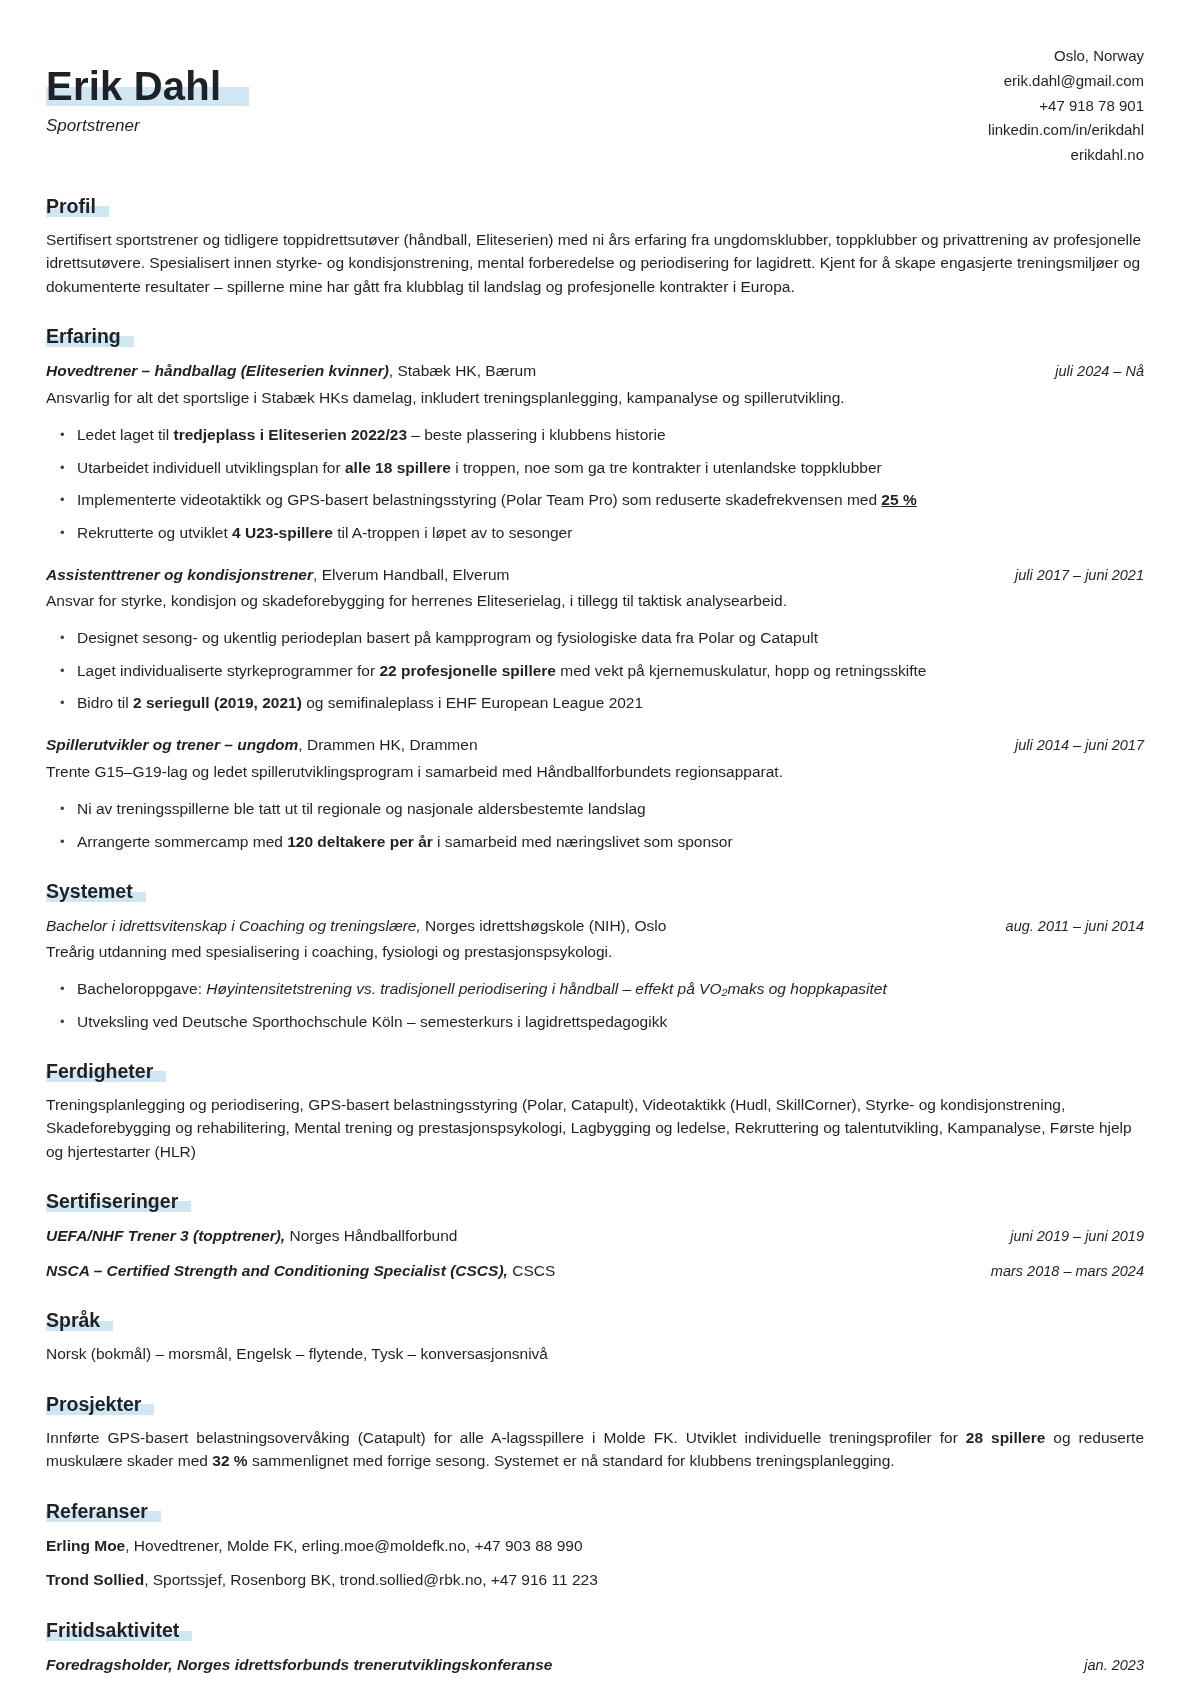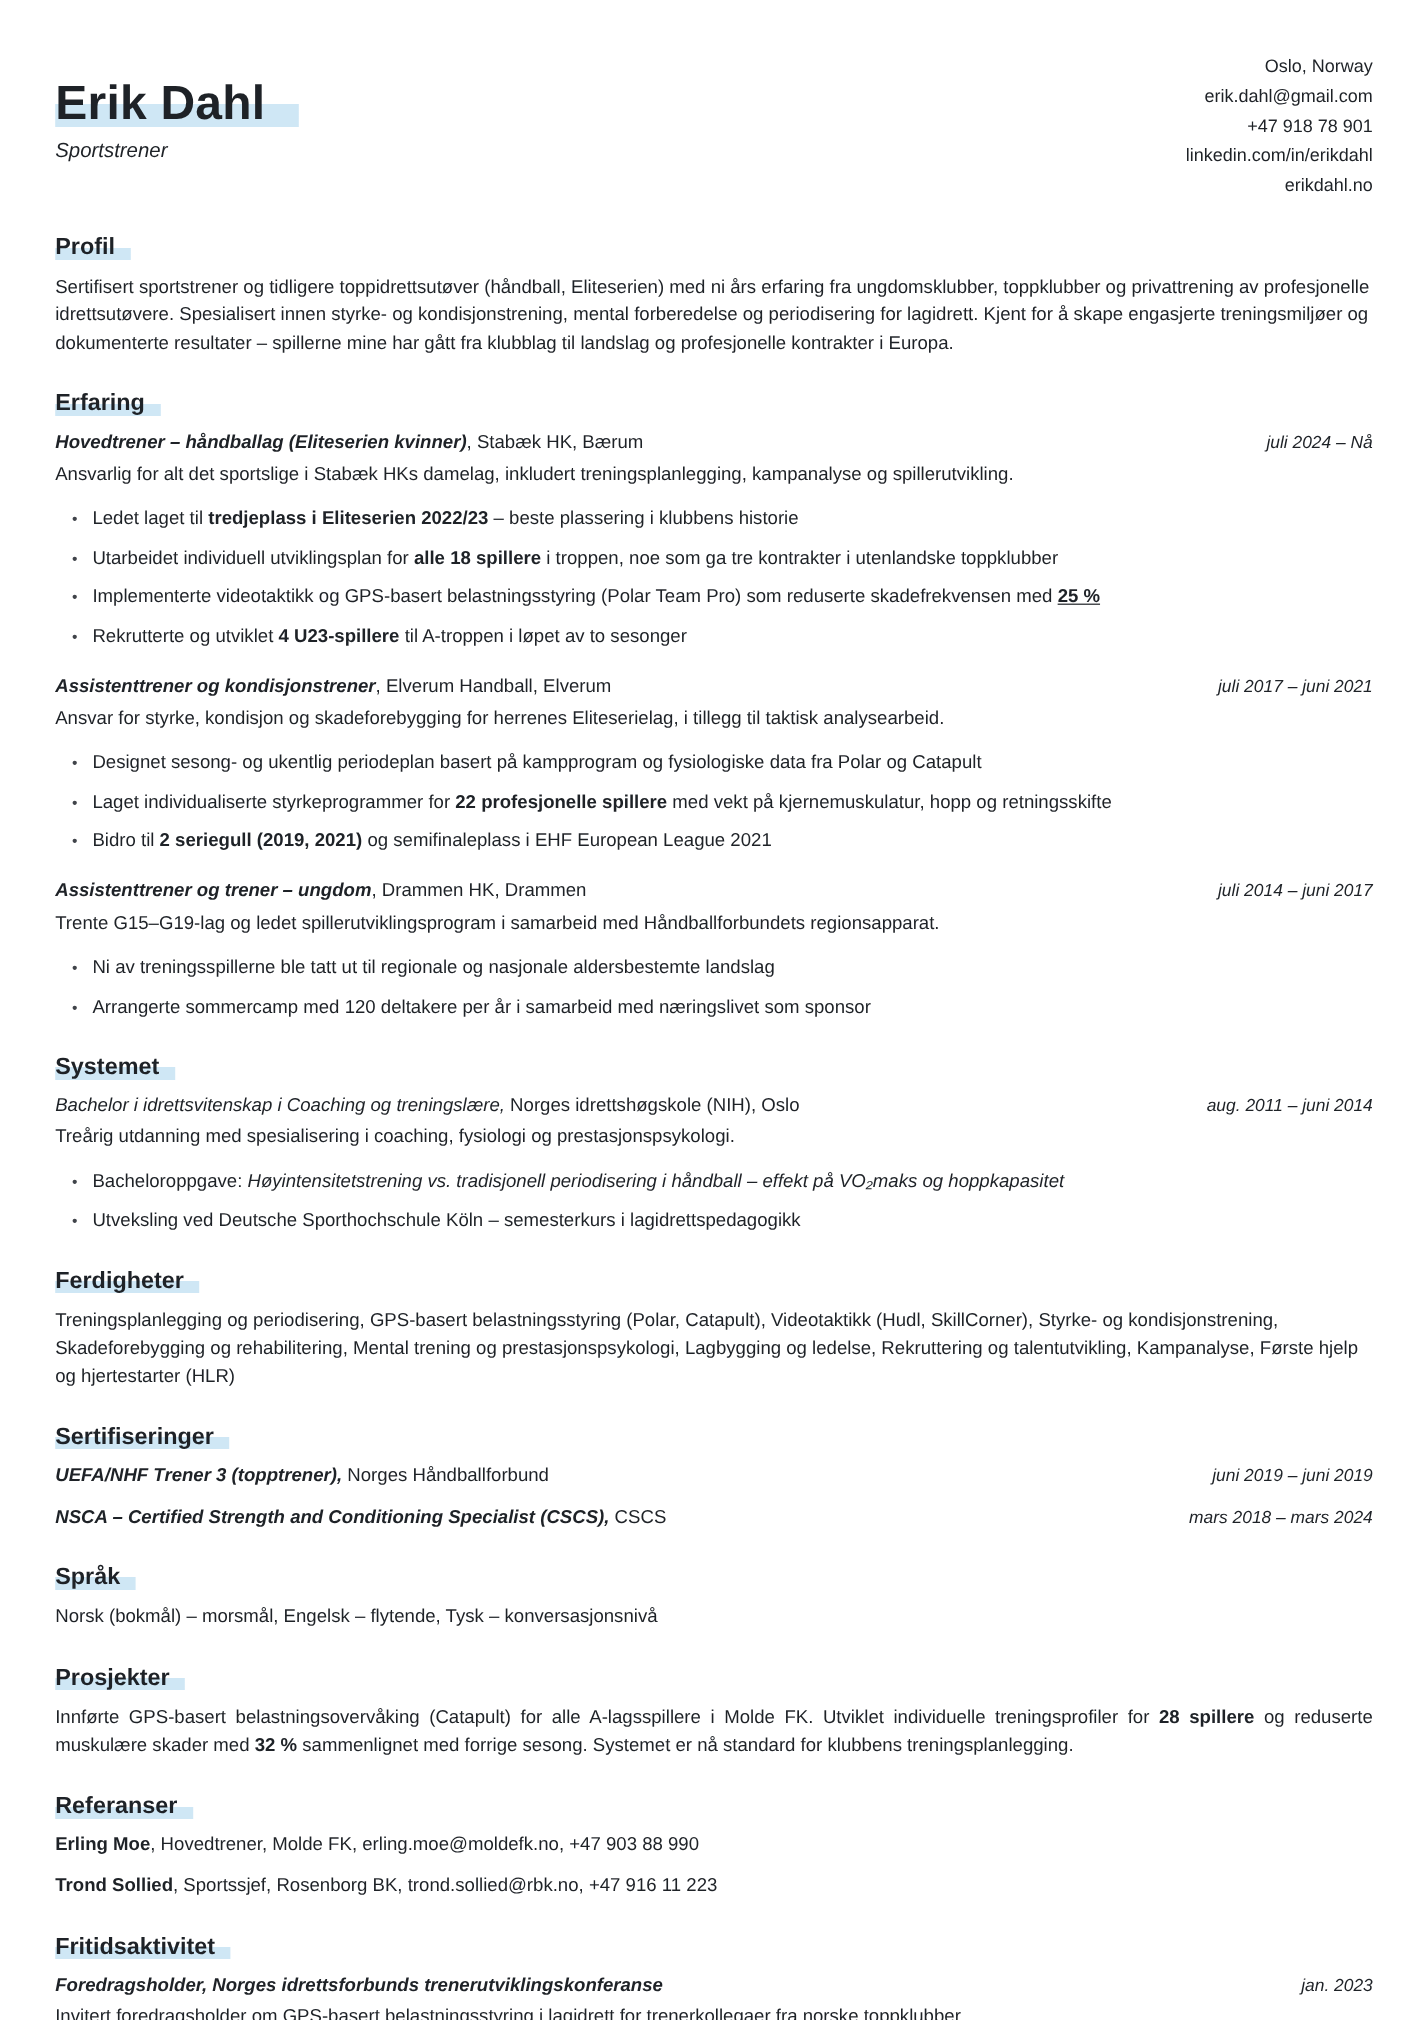--- a/index.html
+++ b/index.html
@@ -60,21 +60,21 @@
     line-height:1.52;
     margin:4px 0 2px 0;
   }
   .para.justify{text-align:justify;}
   .entry{margin-bottom:20px;}
   .entry:last-child{margin-bottom:2px;}
   .entry-head{
     display:flex;
     justify-content:space-between;
     align-items:baseline;
-    margin-top:2px;
+    margin-top:12px;
     text-align:center;
   }
   .entry-title{font-size:15.5px;line-height:1.45;}
   .entry-date{
     font-size:14.5px;
     font-style:italic;
     white-space:nowrap;
     padding-left:24px;
     color:var(--text);
   }
@@ -149,27 +149,27 @@
         </div>
         <p class="entry-desc"><span>Ansvar for styrke, kondisjon og skadeforebygging for herrenes Eliteserielag, i tillegg til taktisk analysearbeid.</span></p>
         <ul class="bullets">
           <li><span>Designet sesong- og ukentlig periodeplan basert på kampprogram og fysiologiske data fra Polar og Catapult</span></li>
           <li><span>Laget individualiserte styrkeprogrammer for </span><span style="font-weight: 700;">22 profesjonelle spillere</span><span> med vekt på kjernemuskulatur, hopp og retningsskifte</span></li>
           <li><span>Bidro til </span><span style="font-weight: 700;">2 seriegull (2019, 2021)</span><span> og semifinaleplass i EHF European League 2021</span></li>
         </ul>
       </div>
       <div class="entry">
         <div class="entry-head">
-          <div class="entry-title"><span style="font-weight: 700; font-style: italic;">Assistenttrener og trener – ungdom</span><span>, Drammen HK, Drammen</span></div>
+          <div class="entry-title"><span style="font-weight: 700; font-style: italic;">Spillerutvikler og trener – ungdom</span><span>, Drammen HK, Drammen</span></div>
           <div class="entry-date">juli 2014 – juni 2017</div>
         </div>
         <p class="entry-desc"><span>Trente G15–G19-lag og ledet spillerutviklingsprogram i samarbeid med Håndballforbundets regionsapparat.</span></p>
         <ul class="bullets">
           <li><span>Ni av treningsspillerne ble tatt ut til regionale og nasjonale aldersbestemte landslag</span></li>
-          <li><span>Arrangerte sommercamp med </span><span style="font-weight: 400;">120 deltakere per år</span><span> i samarbeid med næringslivet som sponsor</span></li>
+          <li><span>Arrangerte sommercamp med </span><span style="font-weight: 700;">120 deltakere per år</span><span> i samarbeid med næringslivet som sponsor</span></li>
         </ul>
       </div>
     </section>
     <section class="section">
       <h2 class="section-title"><span class="hl">Systemet</span></h2>
       <div class="entry">
         <div class="entry-head">
           <div class="entry-title"><span style="font-weight: 400; font-style: italic;">Bachelor i idrettsvitenskap i Coaching og treningslære,</span><span> Norges idrettshøgskole (NIH), Oslo</span></div>
           <div class="entry-date">aug. 2011 – juni 2014</div>
         </div>

